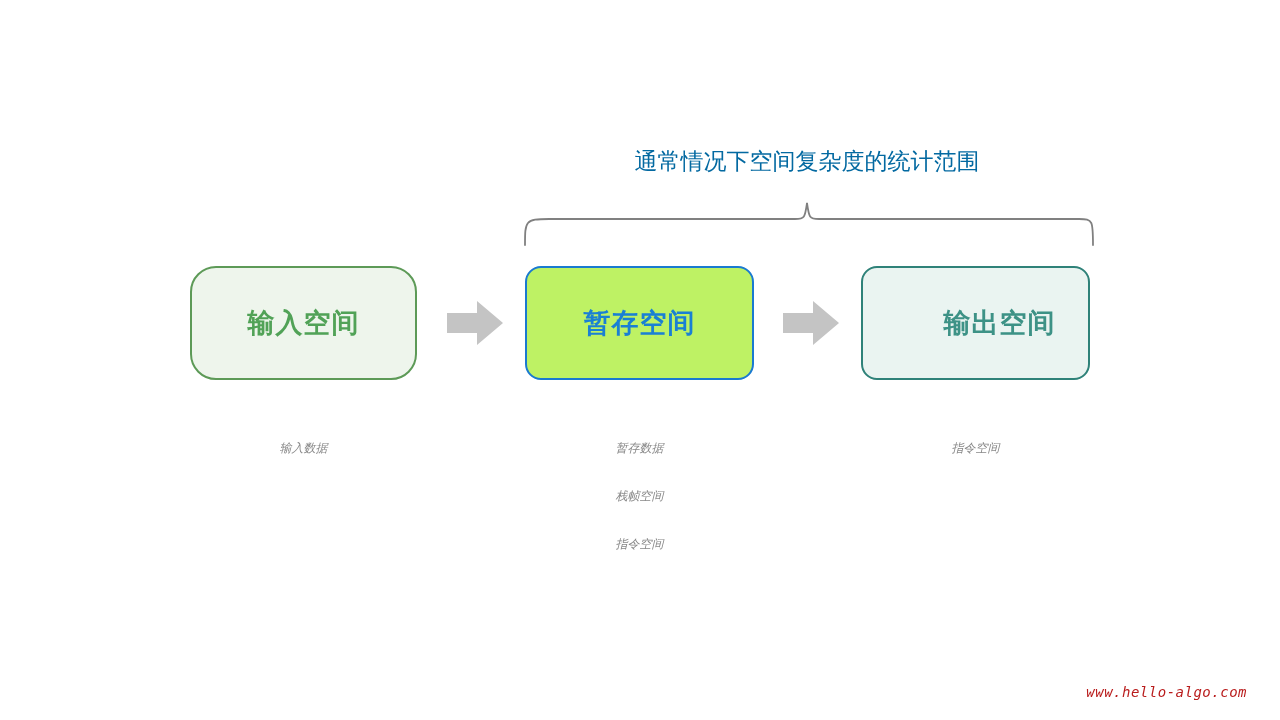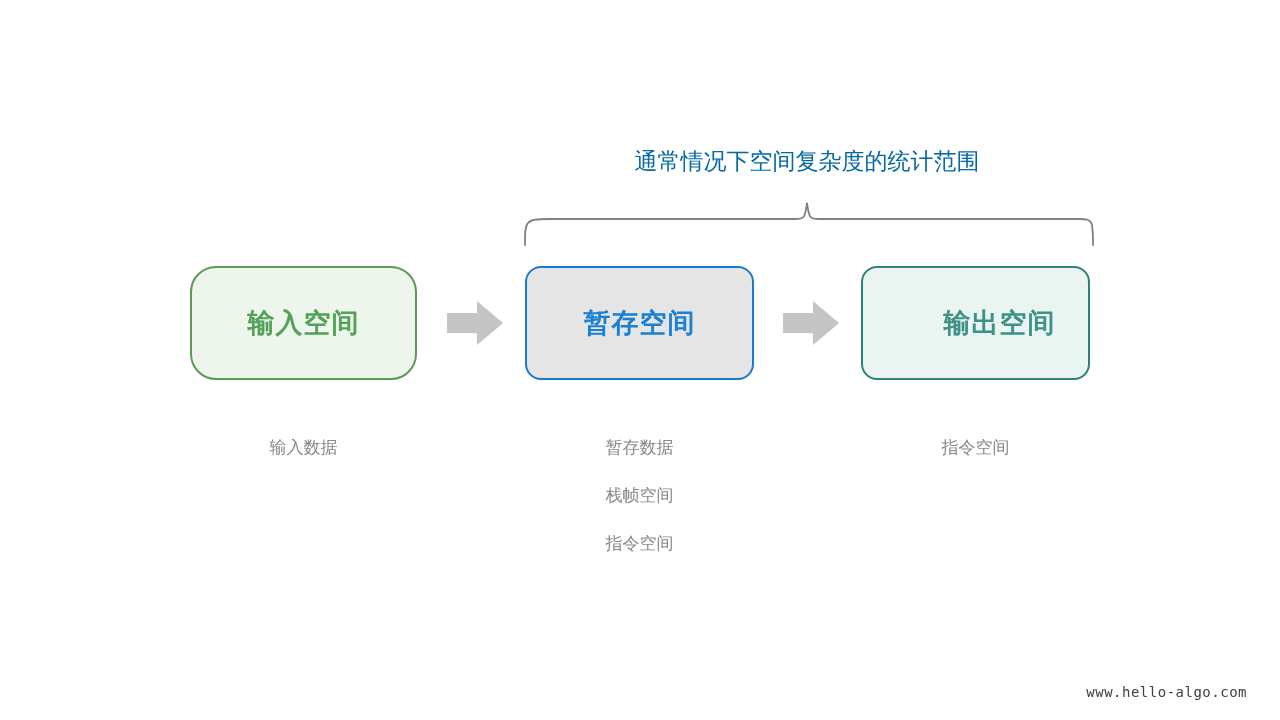--- a/index.html
+++ b/index.html
@@ -61,21 +61,21 @@
   #box-input {
     left: 190px;
     background: #eef5ec;
     border-color: #5d9a57;
     color: #51a257;
     border-radius: 26px;
   }
   #box-temp {
     left: 525px;
     width: 229px;
-    background: #e5e5e5;
+    background: #bef264;
     border-color: #1a7ad0;
     color: #1a80d4;
   }
   #box-output {
     left: 861px;
     width: 229px;
     background: #eaf4f1;
     border-color: #2f8279;
     color: #3d9286;
     padding-left: 48px;
@@ -90,37 +90,39 @@
   }
   #arrow-1 { left: 447px; }
   #arrow-2 { left: 783px; }
 
   
   .caption-col {
     position: absolute;
     top: 424px;
     text-align: center;
     color: #888888;
-    font-size: 17px;
+    font-size: 12px;
     line-height: 48px;
+    font-style: italic;
   }
   #caption-input  { left: 190px; width: 227px; }
   #caption-temp   { left: 525px; width: 229px; }
   #caption-output { left: 861px; width: 229px; }
   .caption-line { display: block; white-space: nowrap; }
 
   
   .watermark {
     position: absolute;
     right: 33px;
     bottom: 20px;
     font-family: "DejaVu Sans Mono", "Liberation Mono", monospace;
     font-size: 14px;
-    color: #404040;
+    color: #b91c1c;
     letter-spacing: 0.5px;
+    font-style: italic;
   }
 </style>
 </head>
 <body>
 
 <div id="canvas">
 
   <div class="title-wrap">
     <span class="lead">通常情况下</span><span class="strong">空间复杂度</span><span class="tail">的统计范围</span>
   </div>

